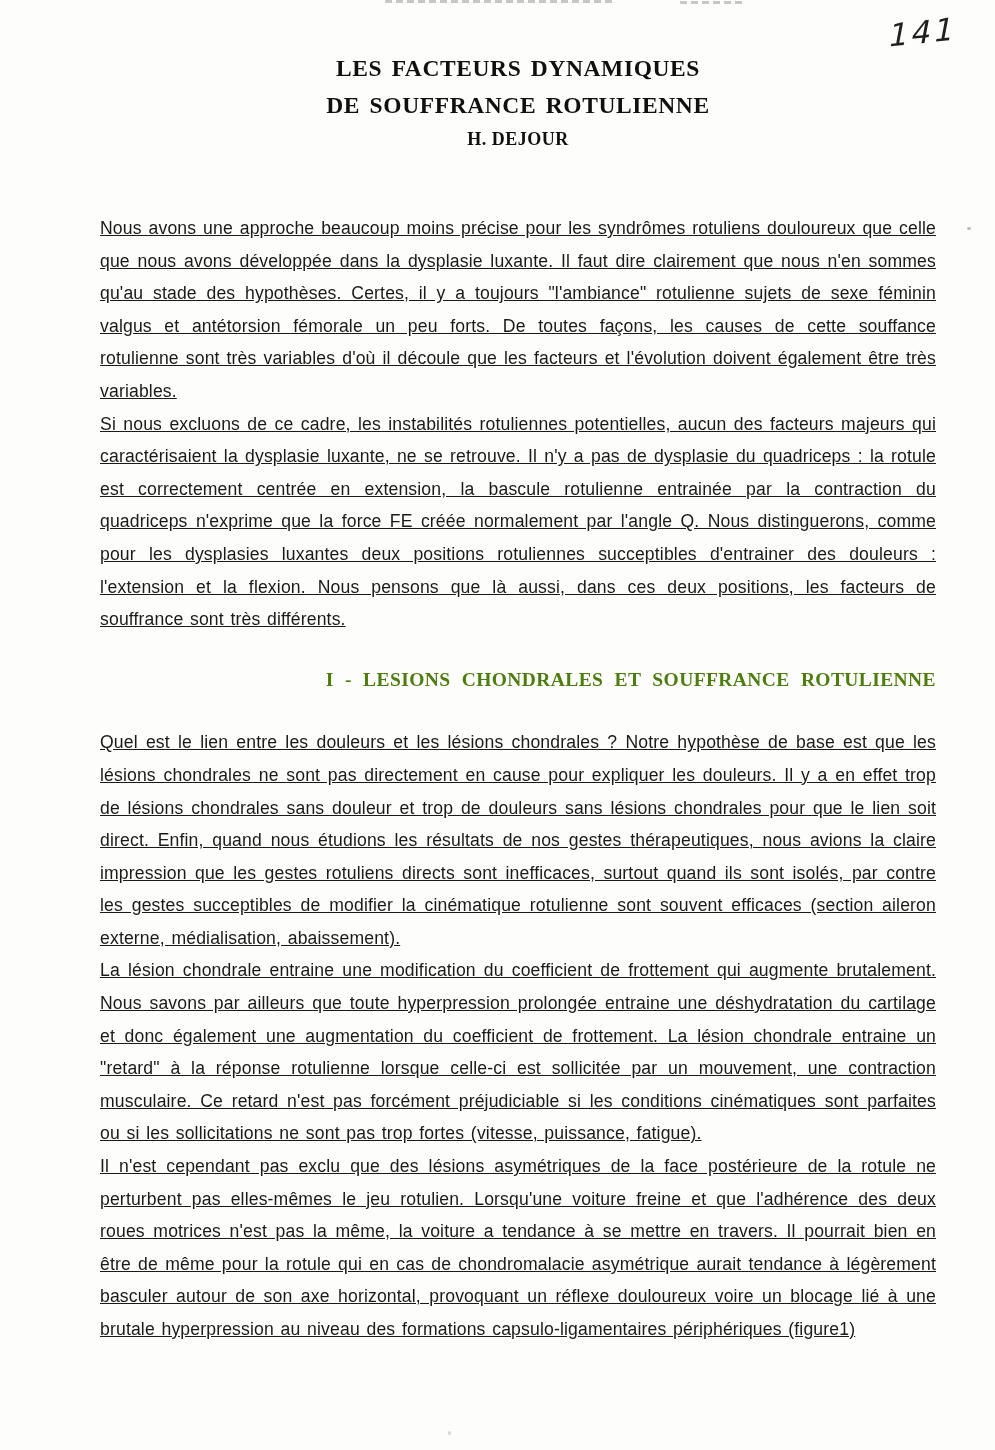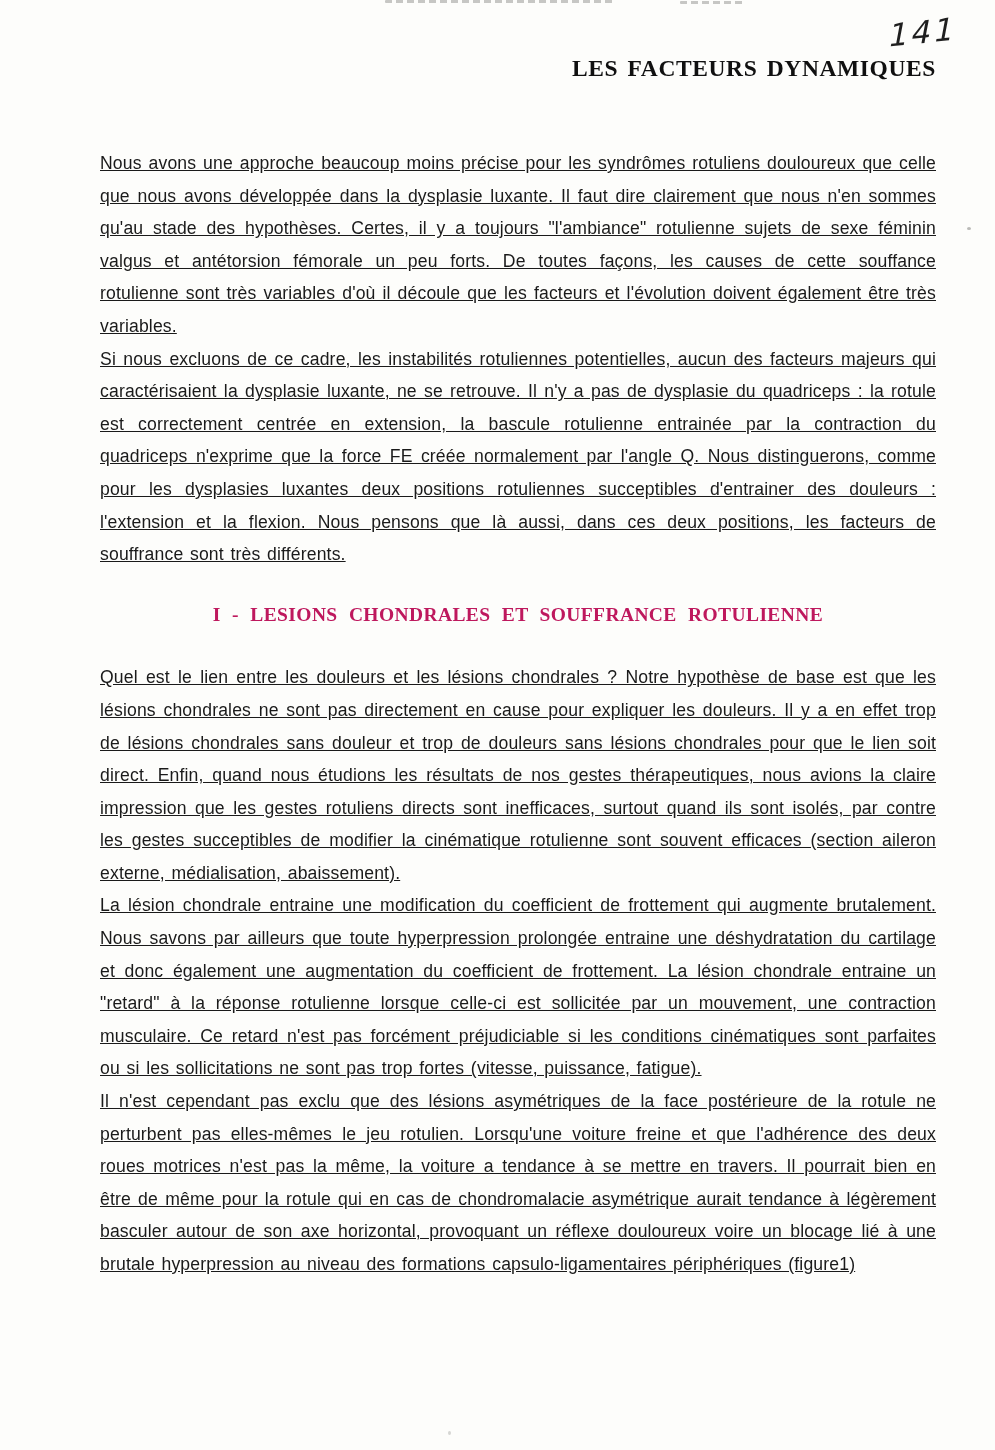--- a/index.html
+++ b/index.html
@@ -52,21 +52,21 @@
 
   .content {
     position: absolute;
     left: 100px;
     top: 0;
     width: 836px;
   }
 
   .title-block {
     padding-top: 50px;
-    text-align: right;
+    text-align: center;
     font-family: "Liberation Serif", serif;
     font-weight: 700;
   }
   .title-line {
     font-size: 23.5px;
     line-height: 37px;
     letter-spacing: 0.6px;
     word-spacing: 3px;
     color: #101010;
   }
@@ -92,42 +92,44 @@
     text-align: justify;
     text-decoration: underline;
   }
 
   .section-heading {
     font-family: "Liberation Serif", serif;
     font-weight: 700;
     font-size: 19.5px;
     letter-spacing: 0.4px;
     word-spacing: 6px;
-    color: #be185d;
+    color: #4d7c0f;
     margin: 28px 0 30px 0;
-    text-align: center;
+    text-align: right;
   }
 </style>
 </head>
 <body>
 
 <div class="page">
 
   <span class="scan-strip strip-1"></span>
   <span class="scan-strip strip-2"></span>
   <span class="speck speck-1"></span>
   <span class="speck speck-2"></span>
   <span class="speck speck-3"></span>
 
   <div class="page-number">141</div>
 
   <div class="content">
 
     <div class="title-block">
       <div class="title-line">LES FACTEURS DYNAMIQUES</div>
+      <div class="title-line">DE SOUFFRANCE ROTULIENNE</div>
+      <div class="author">H. DEJOUR</div>
     </div>
 
     <div class="body-text">
 
       <p>Nous avons une approche beaucoup moins précise pour les syndrômes rotuliens douloureux que celle que nous avons développée dans la dysplasie luxante. Il faut dire clairement que nous n'en sommes qu'au stade des hypothèses. Certes, il y a toujours "l'ambiance" rotulienne sujets de sexe féminin valgus et antétorsion fémorale  un peu forts. De toutes façons, les causes de cette souffance rotulienne sont très variables d'où il découle que les facteurs et l'évolution doivent également être très variables.</p>
 
       <p>Si nous excluons de ce cadre, les instabilités rotuliennes potentielles, aucun des facteurs majeurs qui caractérisaient la dysplasie luxante, ne se retrouve. Il n'y a pas de dysplasie du quadriceps : la rotule est correctement centrée en extension, la bascule rotulienne entrainée par la contraction du quadriceps n'exprime que la force FE créée normalement par l'angle Q. Nous distinguerons, comme pour les dysplasies luxantes deux positions rotuliennes succeptibles d'entrainer des douleurs : l'extension et la flexion. Nous pensons que là aussi, dans ces deux positions, les facteurs de souffrance sont très différents.</p>
 
       <h2 class="section-heading">I - LESIONS CHONDRALES ET SOUFFRANCE ROTULIENNE</h2>
 

